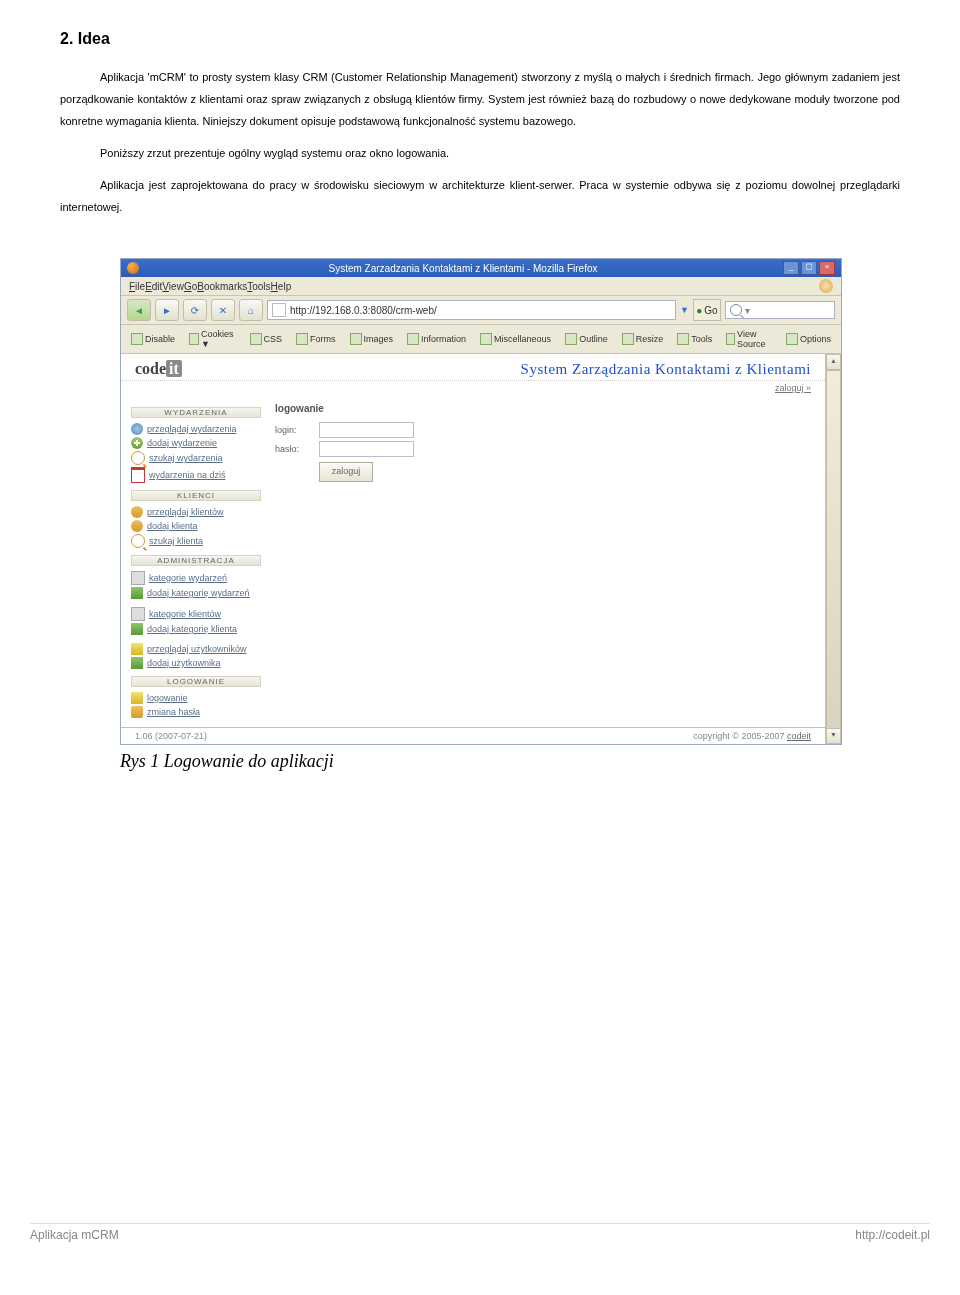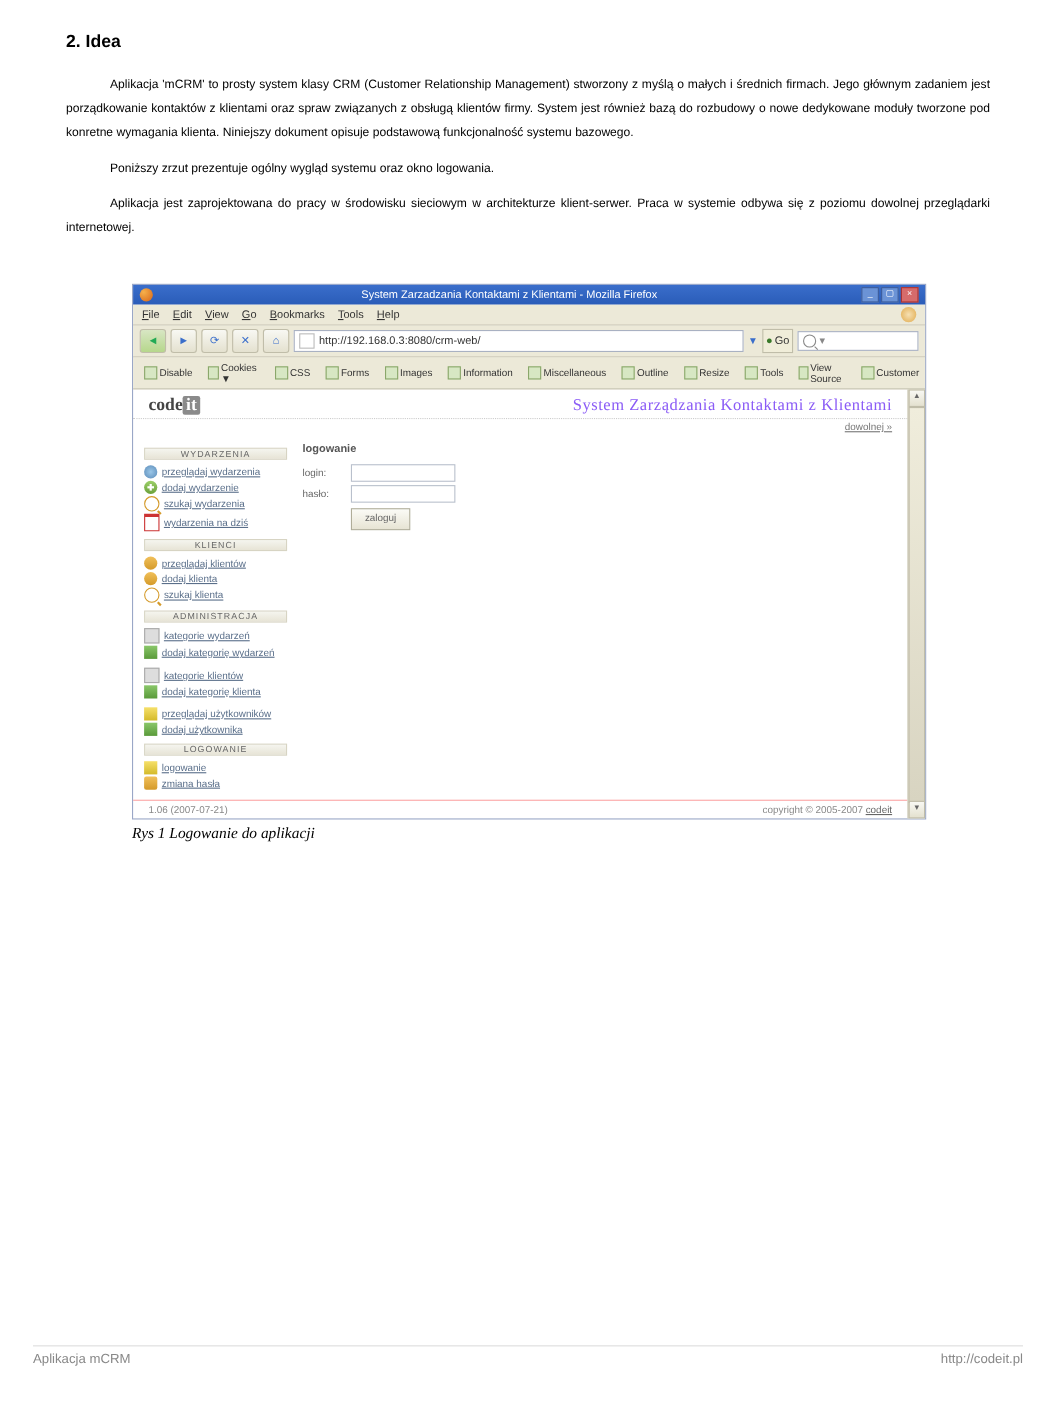--- a/index.html
+++ b/index.html
@@ -24,21 +24,21 @@
   .para {
     font-size: 11px;
     line-height: 2.0;
     text-align: justify;
     margin-bottom: 10px;
     text-indent: 40px;
   }
   .caption {
     font-family: "Times New Roman", serif;
     font-style: italic;
-    font-size: 14px;
+    font-size: 18px;
     margin-top: 4px;
     margin-left: 60px;
   }
   .footer {
     position: absolute;
     bottom: 18px;
     left: 30px;
     right: 30px;
     font-size: 12px;
     color: #888;
@@ -67,21 +67,20 @@
   }
   .titlebar .title-text { flex: 1; text-align: center; font-size: 10px; }
   .win-btns { display: flex; gap: 2px; }
   .win-btn { width: 14px; height: 12px; background: #6b93d6; border: 1px solid #3a5a9a; font-size: 8px; text-align: center; line-height: 10px; color: #fff; }
   .win-btn.close { background: #d66b6b; border-color: #a33; }
   .ff-icon { width: 12px; height: 12px; border-radius: 50%; background: radial-gradient(circle at 30% 30%, #f6b04a, #d7661a); margin-right: 4px; display:inline-block; }
   .menubar {
     background: #ece9d8;
     padding: 2px 8px;
     display: flex;
-    gap: 12px;
     align-items: center;
     border-bottom: 1px solid #c7c4b3;
   }
   .menubar span u { text-decoration: underline; }
   .menubar .spacer { flex: 1; }
   .throbber { width: 14px; height: 14px; border-radius: 50%; background: radial-gradient(circle,#f6e0b3,#e0a94a); }
   .navbar {
     background: #ece9d8;
     padding: 3px 6px;
     display: flex;
@@ -123,21 +122,21 @@
   .wd-btn { padding: 1px 3px; border: 1px solid transparent; display: inline-flex; align-items: center; gap: 2px; }
   .wd-ico { width: 10px; height: 10px; background: #d7e7c3; border: 1px solid #8aa76a; display:inline-block; }
   .brandbar {
     display: flex;
     align-items: center;
     padding: 6px 14px 2px 14px;
     border-bottom: 1px dotted #ccc;
   }
   .brand-logo { font-family: Verdana; font-weight: bold; font-size: 16px; color: #444; }
   .brand-logo .it { background: #8a8a8a; color: #fff; padding: 0 3px; border-radius: 2px; }
-  .brand-title { flex:1; text-align: right; font-family: Georgia, serif; color:#8b5cf6; font-size: 15px; letter-spacing: 0.5px; }
+  .brand-title { flex:1; text-align: right; font-family: Georgia, serif; color:#1d4ed8; font-size: 15px; letter-spacing: 0.5px; }
   .zaloguj-row { text-align: right; padding: 2px 14px 4px; font-size: 9px; color: #777; text-decoration: underline; }
 
   .body-row { display: flex; }
   .sidebar { width: 130px; padding: 4px 0 8px 10px; }
   .side-head {
     background: linear-gradient(#f5f5ef,#e7e4d6);
     border: 1px solid #d7d4c3;
     text-align: center;
     font-size: 8px;
     letter-spacing: 1px;
@@ -281,31 +280,31 @@
       <span class="wd-btn">
           <span class="wd-ico"></span>
           <span>Tools</span>
         </span>
       <span class="wd-btn">
           <span class="wd-ico"></span>
           <span>View Source</span>
         </span>
       <span class="wd-btn">
           <span class="wd-ico"></span>
-          <span>Customer</span>
+          <span>Options</span>
         </span>
     </div>
 
     <div class="content-row">
       <div class="col">
         <div class="brandbar">
           <span class="brand-logo"><span>code</span><span class="it">it</span></span>
           <span class="brand-title">System Zarządzania Kontaktami z Klientami</span>
         </div>
-        <div class="zaloguj-row">dowolnej »</div>
+        <div class="zaloguj-row">zaloguj »</div>
         <div class="body-row">
           <div class="sidebar">
             <div class="side-head">WYDARZENIA</div>
             <div class="side-item">
                 <span class="ico eye"></span>
                 <span>przeglądaj wydarzenia</span>
               </div>
             <div class="side-item">
                 <span class="ico plus"></span>
                 <span>dodaj wydarzenie</span>

